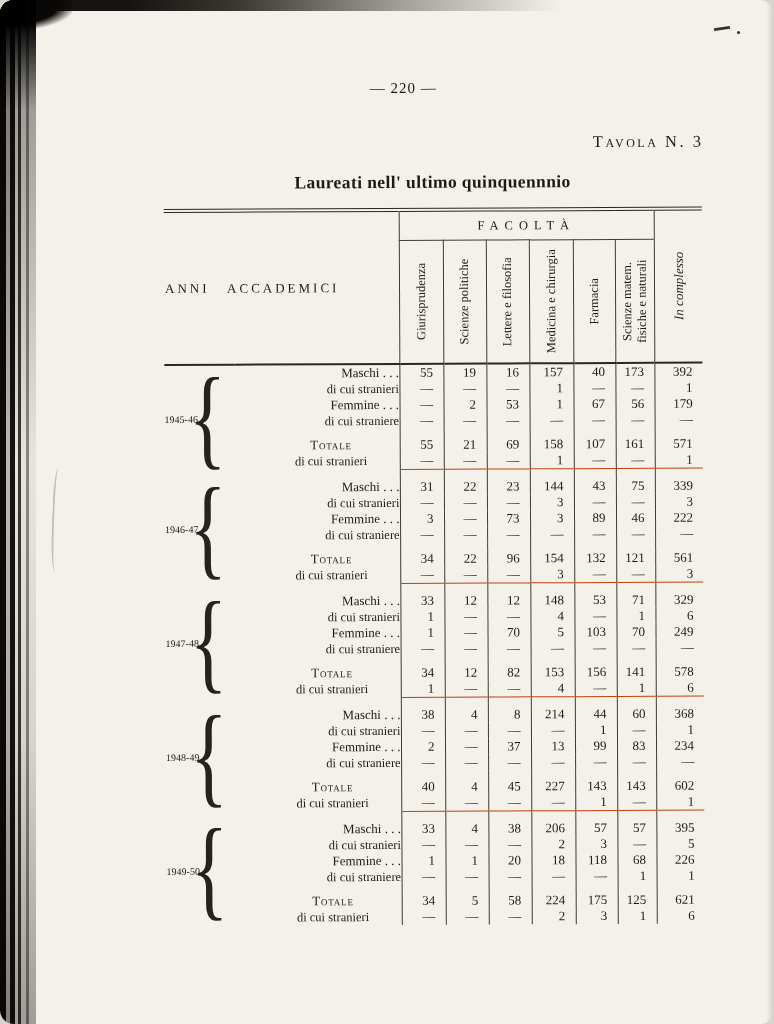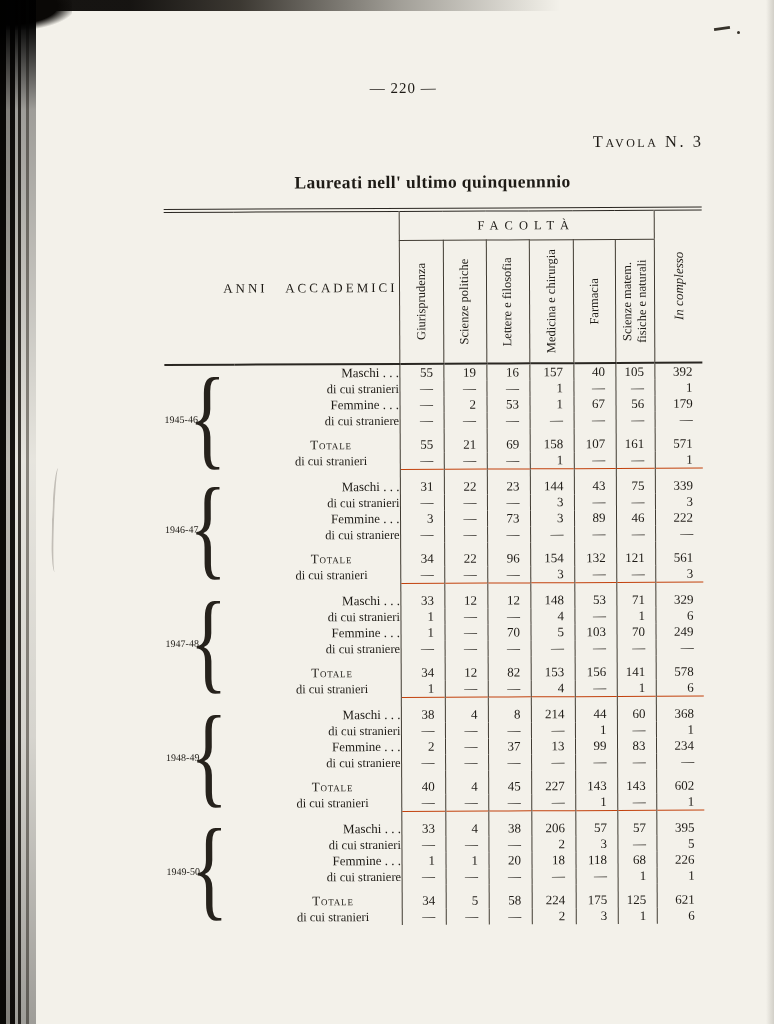--- a/index.html
+++ b/index.html
@@ -1,19 +1,19 @@
 <!DOCTYPE html>
 <html lang="it"><head>
 <meta charset="utf-8">
 <style>
   html,body{margin:0;padding:0;background:#d8d5cd;}
   .page{
     position:relative;width:774px;height:1024px;margin:0 auto;
     background:#f3f1ea;overflow:hidden;
-    font-family:"Liberation Serif","DejaVu Serif",serif;color:#1e1b16;
+    font-family:"Liberation Serif","DejaVu Serif",serif;color:#1e1b16;border-radius:14px;
   }
   .page::after{
     content:"";position:absolute;top:0;right:0;width:8px;height:100%;
     background:linear-gradient(90deg,rgba(0,0,0,0) 0,rgba(60,55,45,.18) 100%);
     pointer-events:none;
   }
 
   
   .scan-left{
     position:absolute;left:0;top:0;width:36px;height:100%;z-index:5;
@@ -72,21 +72,21 @@
     position:absolute;left:165px;top:208px;width:538px;
     border-top:1px solid #2a2722;padding-top:2px;
   }
   table.doc-table{
     width:538px;table-layout:fixed;border-collapse:collapse;border-top:1px solid #2a2722;
   }
   th,td{font-weight:normal;vertical-align:middle;}
 
   
   th.anni{
-    font-size:13px;letter-spacing:3px;word-spacing:12px;text-align:right;
+    font-size:13px;letter-spacing:3px;word-spacing:12px;text-align:left;
     border-bottom:2px solid #2a2722;
   }
   th.facolta{
     height:26px;font-size:12.5px;letter-spacing:6px;text-align:center;
     border-left:1px solid #403b32;border-bottom:1px solid #403b32;
   }
   th.colhead{
     height:120px;border-left:1px solid #403b32;border-bottom:2px solid #2a2722;
     text-align:center;vertical-align:middle;
   }
@@ -190,21 +190,21 @@
               <td class="yearcell" rowspan="6">
                 <span class="year">1945-46</span>
                 <span class="brace">{</span>
               </td>
               <td class="rowlabel main">Maschi . . .</td>
               <td class="val">55</td>
               <td class="val">19</td>
               <td class="val">16</td>
               <td class="val">157</td>
               <td class="val">40</td>
-              <td class="val">105</td>
+              <td class="val">173</td>
               <td class="val">392</td>
             </tr>
             <tr>
               <td class="rowlabel sub">di cui stranieri</td>
               <td class="val">—</td>
               <td class="val">—</td>
               <td class="val">—</td>
               <td class="val">1</td>
               <td class="val">—</td>
               <td class="val">—</td>

